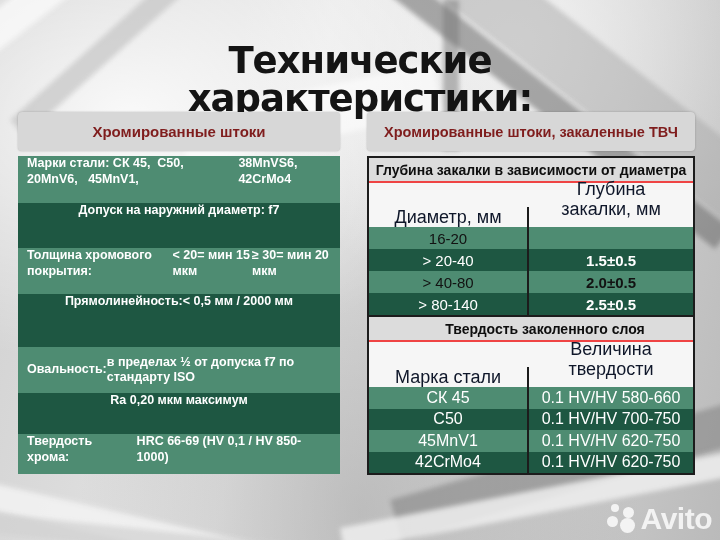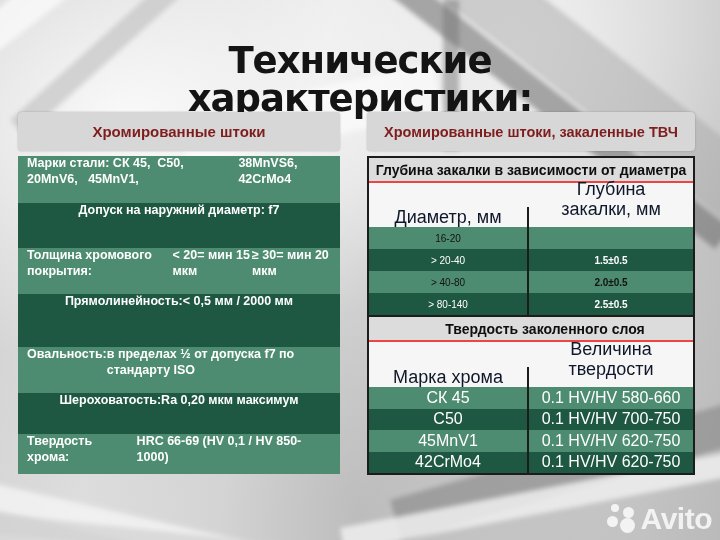--- a/index.html
+++ b/index.html
@@ -42,39 +42,39 @@
   .lrows{margin-top:5px;}
   .lrow{display:flex;flex-direction:row;justify-content:center;padding:0 9px;
     color:#ffffff;font-weight:700;font-size:12.5px;line-height:15.5px;}
   .lrow .line{white-space:pre-wrap;}
   .tone-light{background:#4e8c72;}
   .tone-dark{background:#1e5742;}
   .lrow:nth-child(1){height:47px;}
   .lrow:nth-child(2){height:45px;}
   .lrow:nth-child(3){height:46px;}
   .lrow:nth-child(4){height:53px;}
-  .lrow:nth-child(5){height:46px;}
+  .lrow:nth-child(5){height:46px;align-items:center;}
   .lrow:nth-child(6){height:41px;}
   .lrow:nth-child(7){height:40px;}
   .lrow:nth-child(1) .line:nth-child(2){text-align:left;}
   .lrow:nth-child(7) .line:nth-child(1){margin-bottom:4px;}
 
   
   .right{left:367px;width:328px;border-radius:31px;}
   .right .phead{font-size:14.5px;}
   .tblock{margin-top:5px;border:2px solid #1c1c1c;background:rgba(248,248,248,0.95);box-sizing:border-box;}
   .tsub{height:23px;background:#dcdcdc;border-bottom:2px solid #ef4444;display:flex;align-items:center;justify-content:center;
     font-weight:700;font-size:14px;color:#0e0e0e;}
   .tsub.mid{border-top:2px solid #1c1c1c;padding-left:28px;}
   .trow{display:flex;}
   .c1{width:49.4%;border-right:2px solid #1c1c1c;display:flex;align-items:center;justify-content:center;box-sizing:border-box;text-align:center;}
   .c2{flex:1;display:flex;align-items:center;justify-content:center;text-align:center;}
   .thead{height:44px;background:rgba(245,245,245,0.95);color:#0f172a;font-size:18px;line-height:20px;align-items:flex-end;}
   .thead .wrapcell span{display:block;max-width:115px;margin:8px auto;}
-  .drow1{height:22px;font-size:10px;}
+  .drow1{height:22px;font-size:15px;}
   .drow1 .c2{font-weight:700;}
   .drow1.tone-light{color:#121212;}
   .drow1.tone-dark{color:#ffffff;}
   .drow2{height:21.5px;font-size:16px;color:#ffffff;font-weight:400;}
   .thead2{height:45px;}
 
   
   .watermark{position:absolute;z-index:3;right:8px;bottom:4px;display:flex;align-items:center;gap:4px;
     color:rgba(255,255,255,0.8);font-weight:700;font-size:30px;letter-spacing:-0.5px;}
   .avito-dots{position:relative;width:30px;height:30px;}
@@ -124,21 +124,20 @@
       </div>
       <div class="lrow tone-dark">
         <div class="line">Прямолинейность:</div>
         <div class="line">&lt; 0,5 мм / 2000 мм</div>
       </div>
       <div class="lrow tone-light">
         <div class="line">Овальность:</div>
         <div class="line">в пределах ½ от допуска f7 по стандарту ISO</div>
       </div>
       <div class="lrow tone-dark">
-        <div class="line">Шероховатость:</div>
         <div class="line">Ra 0,20 мкм максимум</div>
       </div>
       <div class="lrow tone-light">
         <div class="line">Твердость хрома:</div>
         <div class="line">HRC 66-69 (HV 0,1 / HV 850-1000)</div>
       </div>
     </div>
   </div>
 
   <div class="panel right">
@@ -167,21 +166,21 @@
         <div class="c2">2.0±0.5</div>
       </div>
       <div class="trow drow1 tone-dark">
         <div class="c1">&gt; 80-140</div>
         <div class="c2">2.5±0.5</div>
       </div>
 
       <div class="tsub mid">Твердость заколенного слоя</div>
 
       <div class="trow thead thead2">
-        <div class="c1">Марка хрома</div>
+        <div class="c1">Марка стали</div>
         <div class="c2 wrapcell">
           <span>Величина твердости</span>
         </div>
       </div>
 
       <div class="trow drow2 tone-light">
         <div class="c1">СК 45</div>
         <div class="c2">0.1 HV/HV 580-660</div>
       </div>
       <div class="trow drow2 tone-dark">

